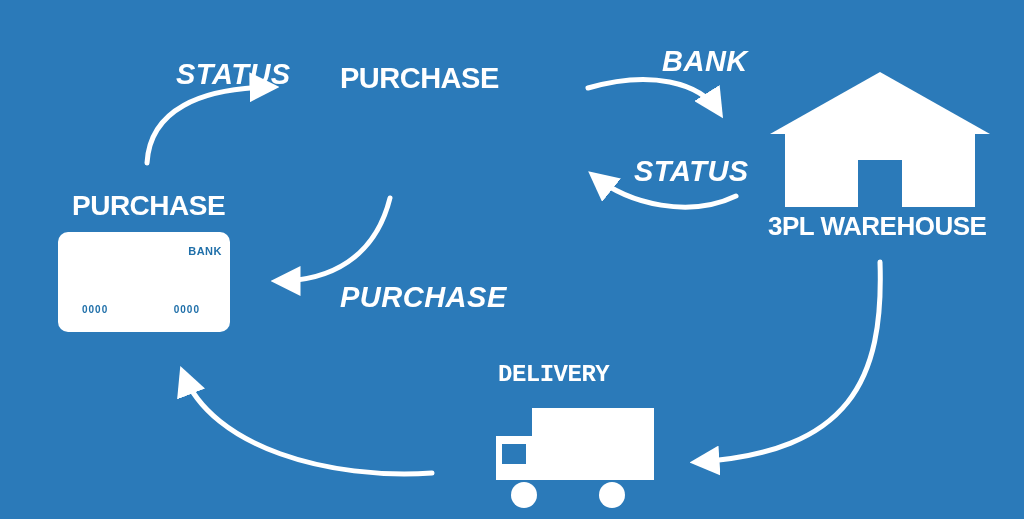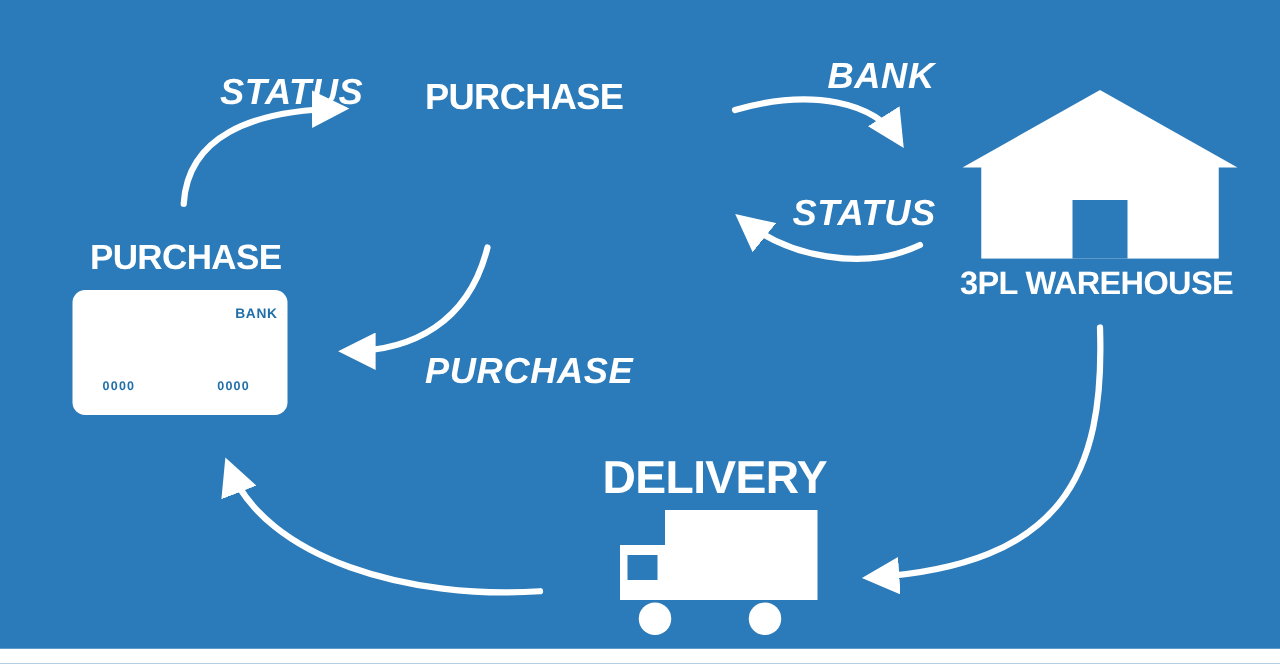--- a/index.html
+++ b/index.html
@@ -31,21 +31,21 @@
     color:#fff;font-weight:bold;font-size:29px;
     line-height:40px;letter-spacing:-0.5px;
   }
   #mfr-block div{white-space:nowrap;}
   #status-left{left:176px;top:58px;}
   #order-label{left:662px;top:45px;}
   #status-right{left:634px;top:155px;}
   #purchase-label{left:296px;top:281px;margin-left:44px;}
   #customer-label{left:72px;top:190px;font-size:28px;}
   #warehouse-label{left:768px;top:211px;font-size:26px;}
-  #delivery-label{left:482px;top:361px;font-size:37px;}
+  #delivery-label{left:498px;top:361px;font-size:24px;font-family:Liberation Mono, monospace;}
 
   #arrow-layer{position:absolute;left:0;top:0;pointer-events:none;}
 
   
   #credit-card{
     position:absolute;left:58px;top:232px;
     width:172px;height:100px;
     background:#ffffff;border-radius:10px;
     color:#1f6fa9;
   }

